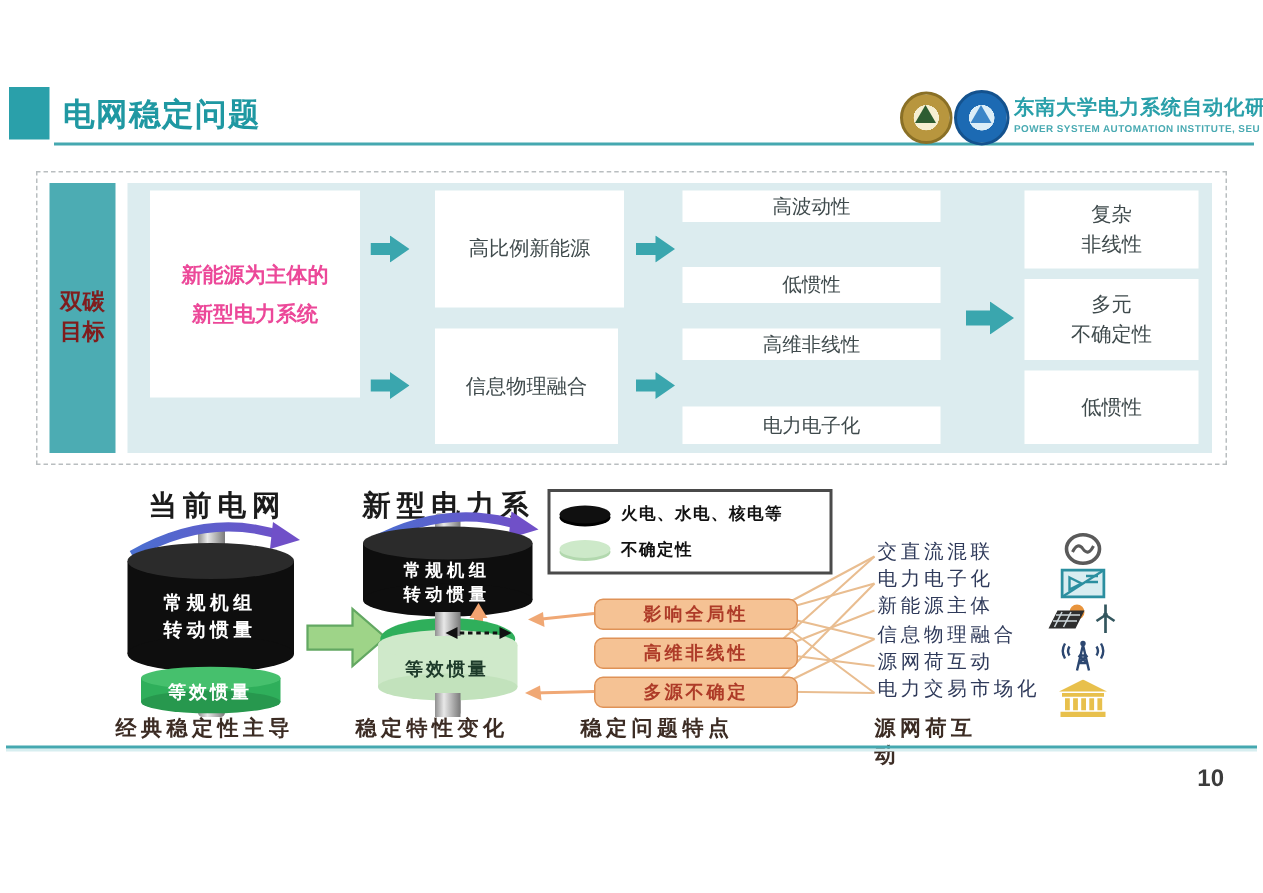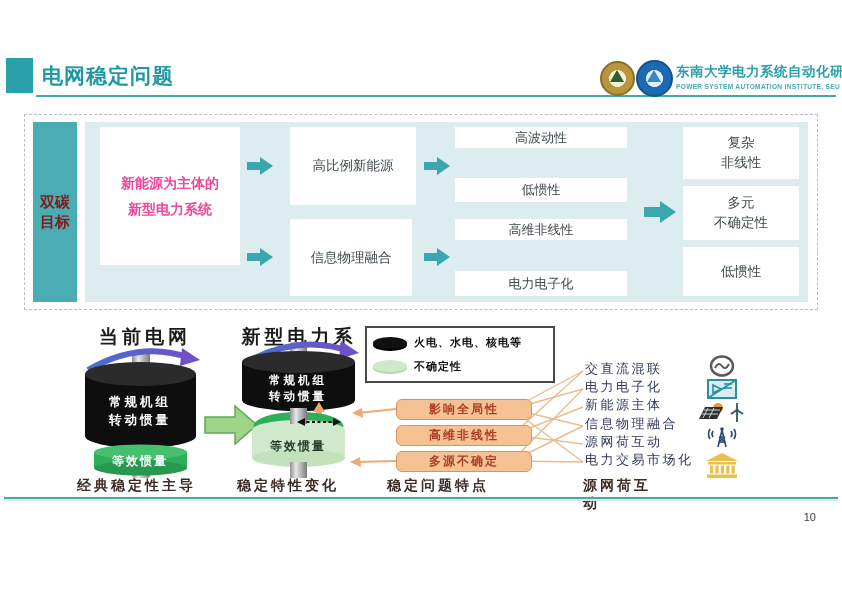--- a/index.html
+++ b/index.html
@@ -44,21 +44,21 @@
   .disk.green{background:#2faf5b;box-shadow:0 2px 0 #1d8b43;}
   .disk.lgreen{background:#cde9c9;box-shadow:0 2px 0 #b2d8ae;}
   .obox{position:absolute;left:396px;width:136px;height:21px;background:#f5c294;border:1.5px solid #df9257;border-radius:6px;
         display:flex;align-items:center;justify-content:center;font-size:12px;font-weight:bold;color:#ae3b28;
         font-family:"DejaVu Serif","Liberation Serif",serif;letter-spacing:2px;box-sizing:border-box;}
   .feature-list{position:absolute;left:585px;top:362px;display:flex;flex-direction:column;gap:4.6px;}
   .feature-item{font-size:13px;color:#2f3a5a;font-family:"DejaVu Serif","Liberation Serif",serif;
                 letter-spacing:2.5px;white-space:nowrap;line-height:13.6px;}
   .icon-col{position:absolute;left:694px;top:355px;width:56px;display:flex;flex-direction:column;align-items:center;}
   .footer-line{position:absolute;left:4px;top:497px;width:834px;height:2px;background:#45a8b0;box-shadow:0 2px 0 #d7eef0;}
-  .page-num{position:absolute;right:26px;top:511px;font-size:11px;font-weight:normal;color:#3c3c3c;}
+  .page-num{position:absolute;right:26px;top:511px;font-size:16px;font-weight:bold;color:#3c3c3c;}
   svg{display:block;}
 </style>
 </head>
 <body>
 
 <div class="slide">
 
   <div class="title-bullet"></div>
   <div class="page-title">电网稳定问题</div>
   <div class="header-line"></div>

